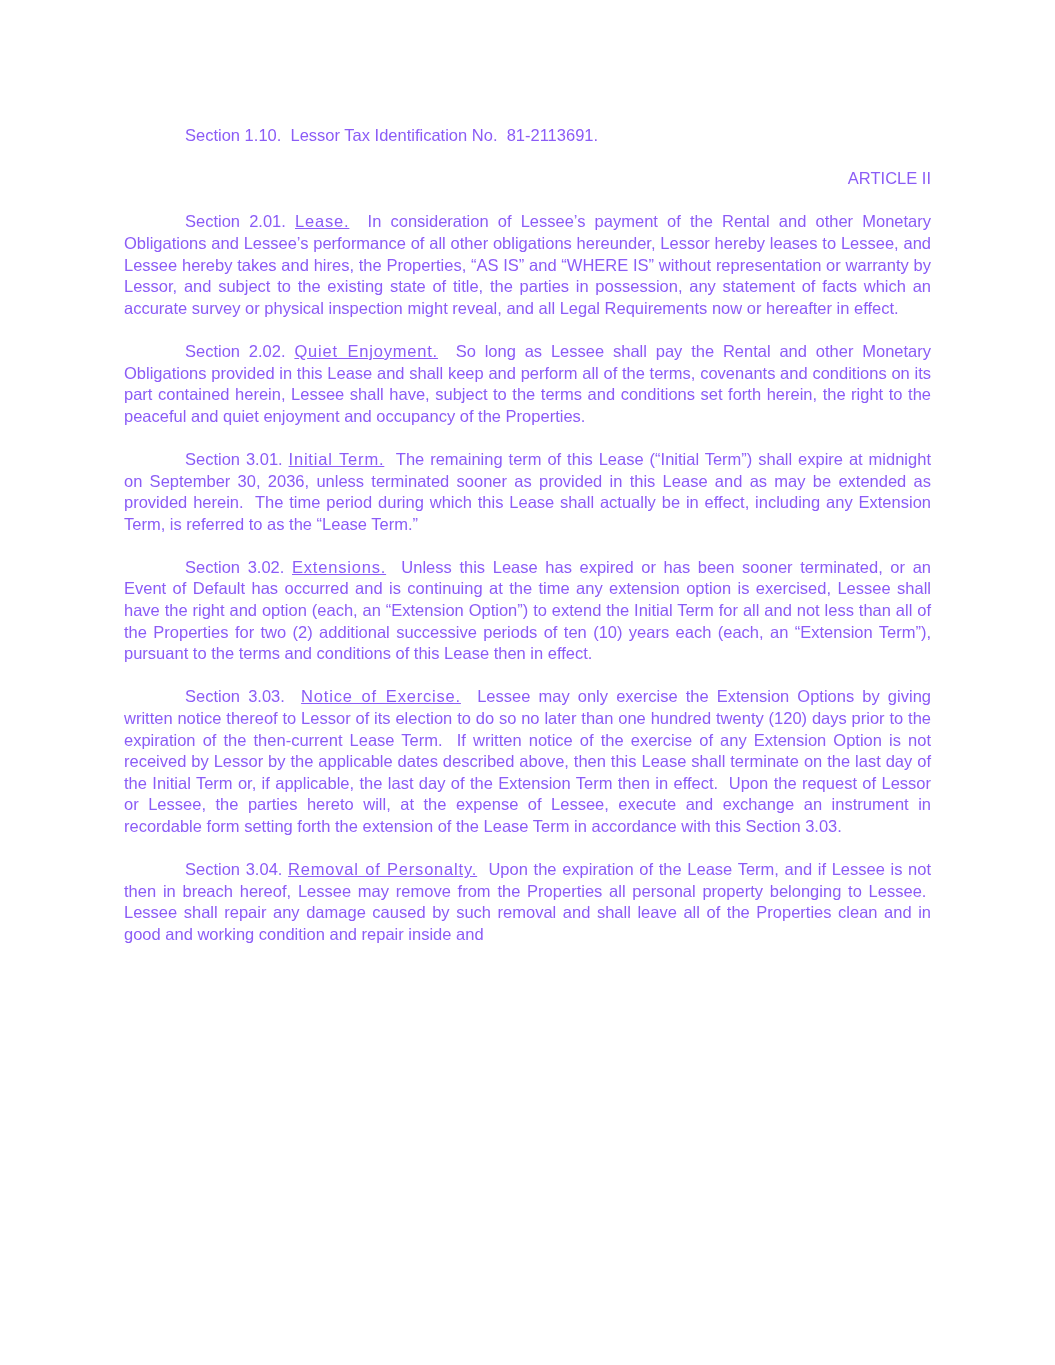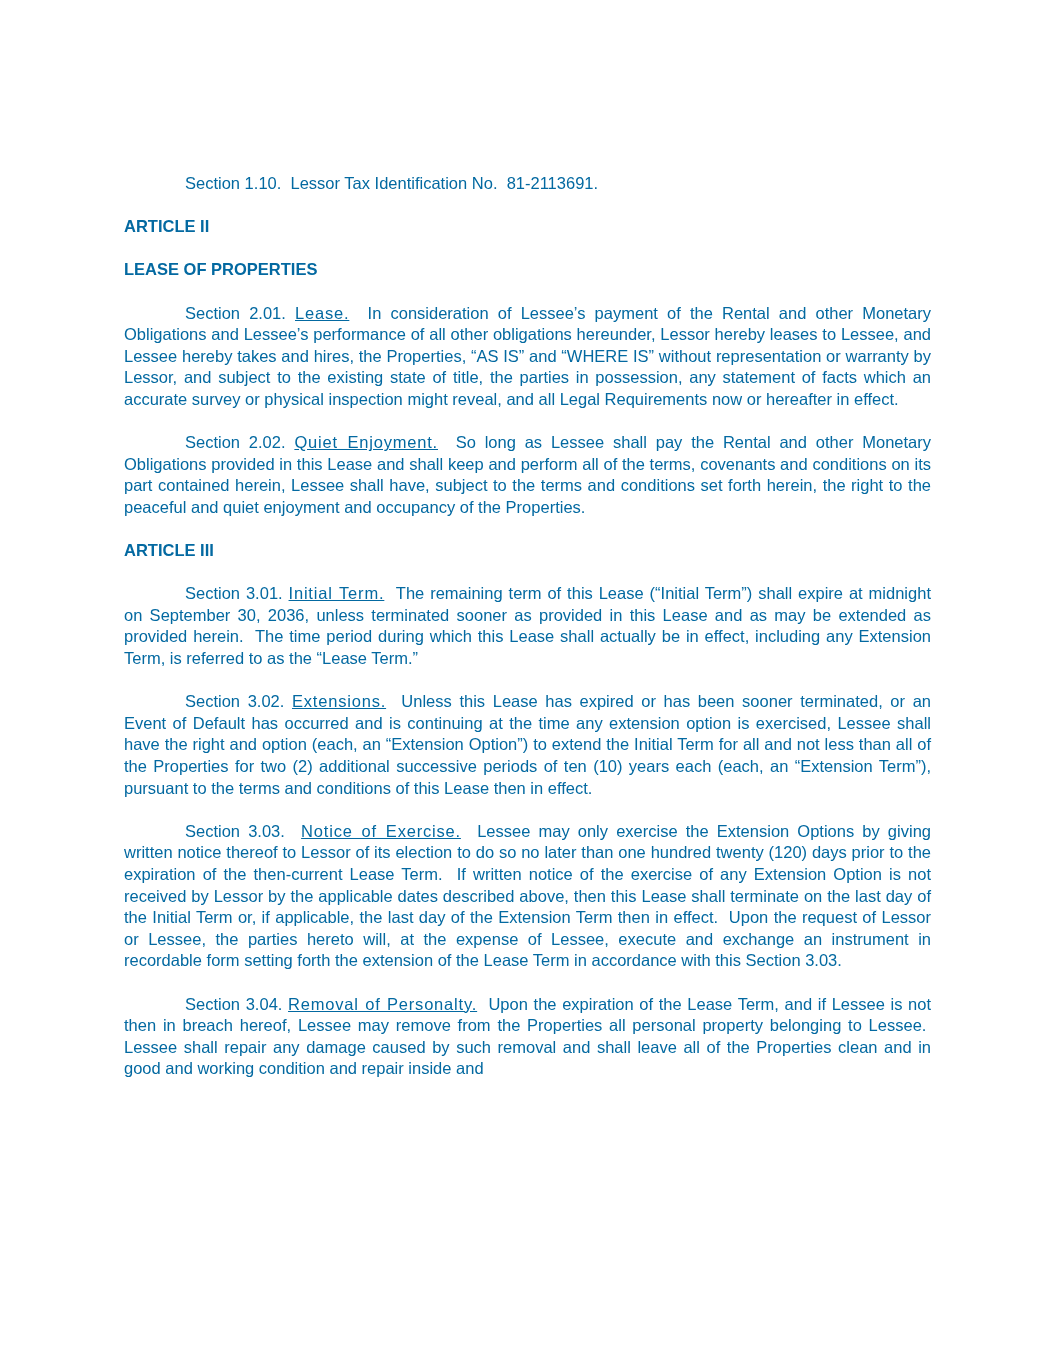--- a/index.html
+++ b/index.html
@@ -1,46 +1,45 @@
 <!DOCTYPE html>
 <html><head>
 <meta charset="utf-8">
 <style>
   html, body { margin: 0; padding: 0; background: #ffffff; }
   .page {
     position: relative;
     width: 1055px;
     height: 1164px;
     background: #ffffff;
-    color: #0369a1;
+    color: #8b5cf6;
     font-family: "Liberation Sans", "DejaVu Sans", sans-serif;
     overflow: hidden;
-    margin-top: 48px;
   }
   .content {
     position: absolute;
     left: 124px;
     top: 125px;
     width: 807px;
     font-size: 16.5px;
     line-height: 21.6px;
   }
   .para {
     text-align: justify;
     text-indent: 61px;
     margin: 0 0 21.6px 0;
   }
   .single-line {
     text-indent: 61px;
     margin: 0 0 21.6px 0;
   }
   .heading {
-    text-align: left;
+    text-align: right;
     font-size: 16.5px;
-    font-weight: bold;
+    font-weight: normal;
     margin: 0 0 21.6px 0;
   }
   .extra-space-before { margin-top: 21.6px; }
   .sp { letter-spacing: 0.8px; text-decoration: underline; }
   .u  { }
   .footer-page-number {
     position: absolute;
     top: 1252px;
     left: 0;
     width: 1055px;
@@ -67,27 +66,25 @@
 <body>
 
 <div class="page">
 
   <div class="content">
 
     <p class="single-line">Section 1.10.&nbsp; Lessor Tax Identification No.&nbsp; 81-2113691.</p>
 
     <p class="heading">ARTICLE II</p>
 
-    <p class="heading">LEASE OF PROPERTIES</p>
 
     <p class="para"><span>Section 2.01. </span><span class="sp">Lease.</span><span>&nbsp; In consideration of Lessee’s payment of the Rental and other Monetary Obligations and Lessee’s performance of all other obligations hereunder, Lessor hereby leases to Lessee, and Lessee hereby takes and hires, the Properties, “AS IS” and “WHERE IS” without representation or warranty by Lessor, and subject to the existing state of title, the parties in possession, any statement of facts which an accurate survey or physical inspection might reveal, and all Legal Requirements now or hereafter in effect.</span></p>
 
     <p class="para"><span>Section 2.02. </span><span class="sp">Quiet Enjoyment.</span><span>&nbsp; So long as Lessee shall pay the Rental and other Monetary Obligations provided in this Lease and shall keep and perform all of the terms, covenants and conditions on its part contained herein, Lessee shall have, subject to the terms and conditions set forth herein, the right to the peaceful and quiet enjoyment and occupancy of the Properties.</span></p>
 
-    <p class="heading extra-space-before">ARTICLE III</p>
 
 
     <p class="para"><span>Section 3.01. </span><span class="sp">Initial Term.</span><span>&nbsp; The remaining term of this Lease (“</span><span class="u">Initial Term</span><span>”) shall expire at midnight on September 30, 2036, unless terminated sooner as provided in this Lease and as may be extended as provided herein.&nbsp; The time period during which this Lease shall actually be in effect, including any Extension Term, is referred to as the “</span><span class="u">Lease Term</span><span>.”</span></p>
 
     <p class="para"><span>Section 3.02. </span><span class="sp">Extensions.</span><span>&nbsp; Unless this Lease has expired or has been sooner terminated, or an Event of Default has occurred and is continuing at the time any extension option is exercised, Lessee shall have the right and option (each, an “</span><span class="u">Extension Option</span><span>”) to extend the Initial Term for all and not less than all of the Properties for two (2) additional successive periods of ten (10) years each (each, an “</span><span class="u">Extension Term</span><span>”), pursuant to the terms and conditions of this Lease then in effect.</span></p>
 
     <p class="para"><span>Section 3.03.&nbsp; </span><span class="sp">Notice of Exercise.</span><span>&nbsp; Lessee may only exercise the Extension Options by giving written notice thereof to Lessor of its election to do so no later than one hundred twenty (120) days prior to the expiration of the then-current Lease Term.&nbsp; If written notice of the exercise of any Extension Option is not received by Lessor by the applicable dates described above, then this Lease shall terminate on the last day of the Initial Term or, if applicable, the last day of the Extension Term then in effect.&nbsp; Upon the request of Lessor or Lessee, the parties hereto will, at the expense of Lessee, execute and exchange an instrument in recordable form setting forth the extension of the Lease Term in accordance with this Section 3.03.</span></p>
 
     <p class="para"><span>Section 3.04. </span><span class="sp">Removal of Personalty.</span><span>&nbsp; Upon the expiration of the Lease Term, and if Lessee is not then in breach hereof, Lessee may remove from the Properties all personal property belonging to Lessee.&nbsp; Lessee shall repair any damage caused by such removal and shall leave all of the Properties clean and in good and working condition and repair inside and</span></p>
 

